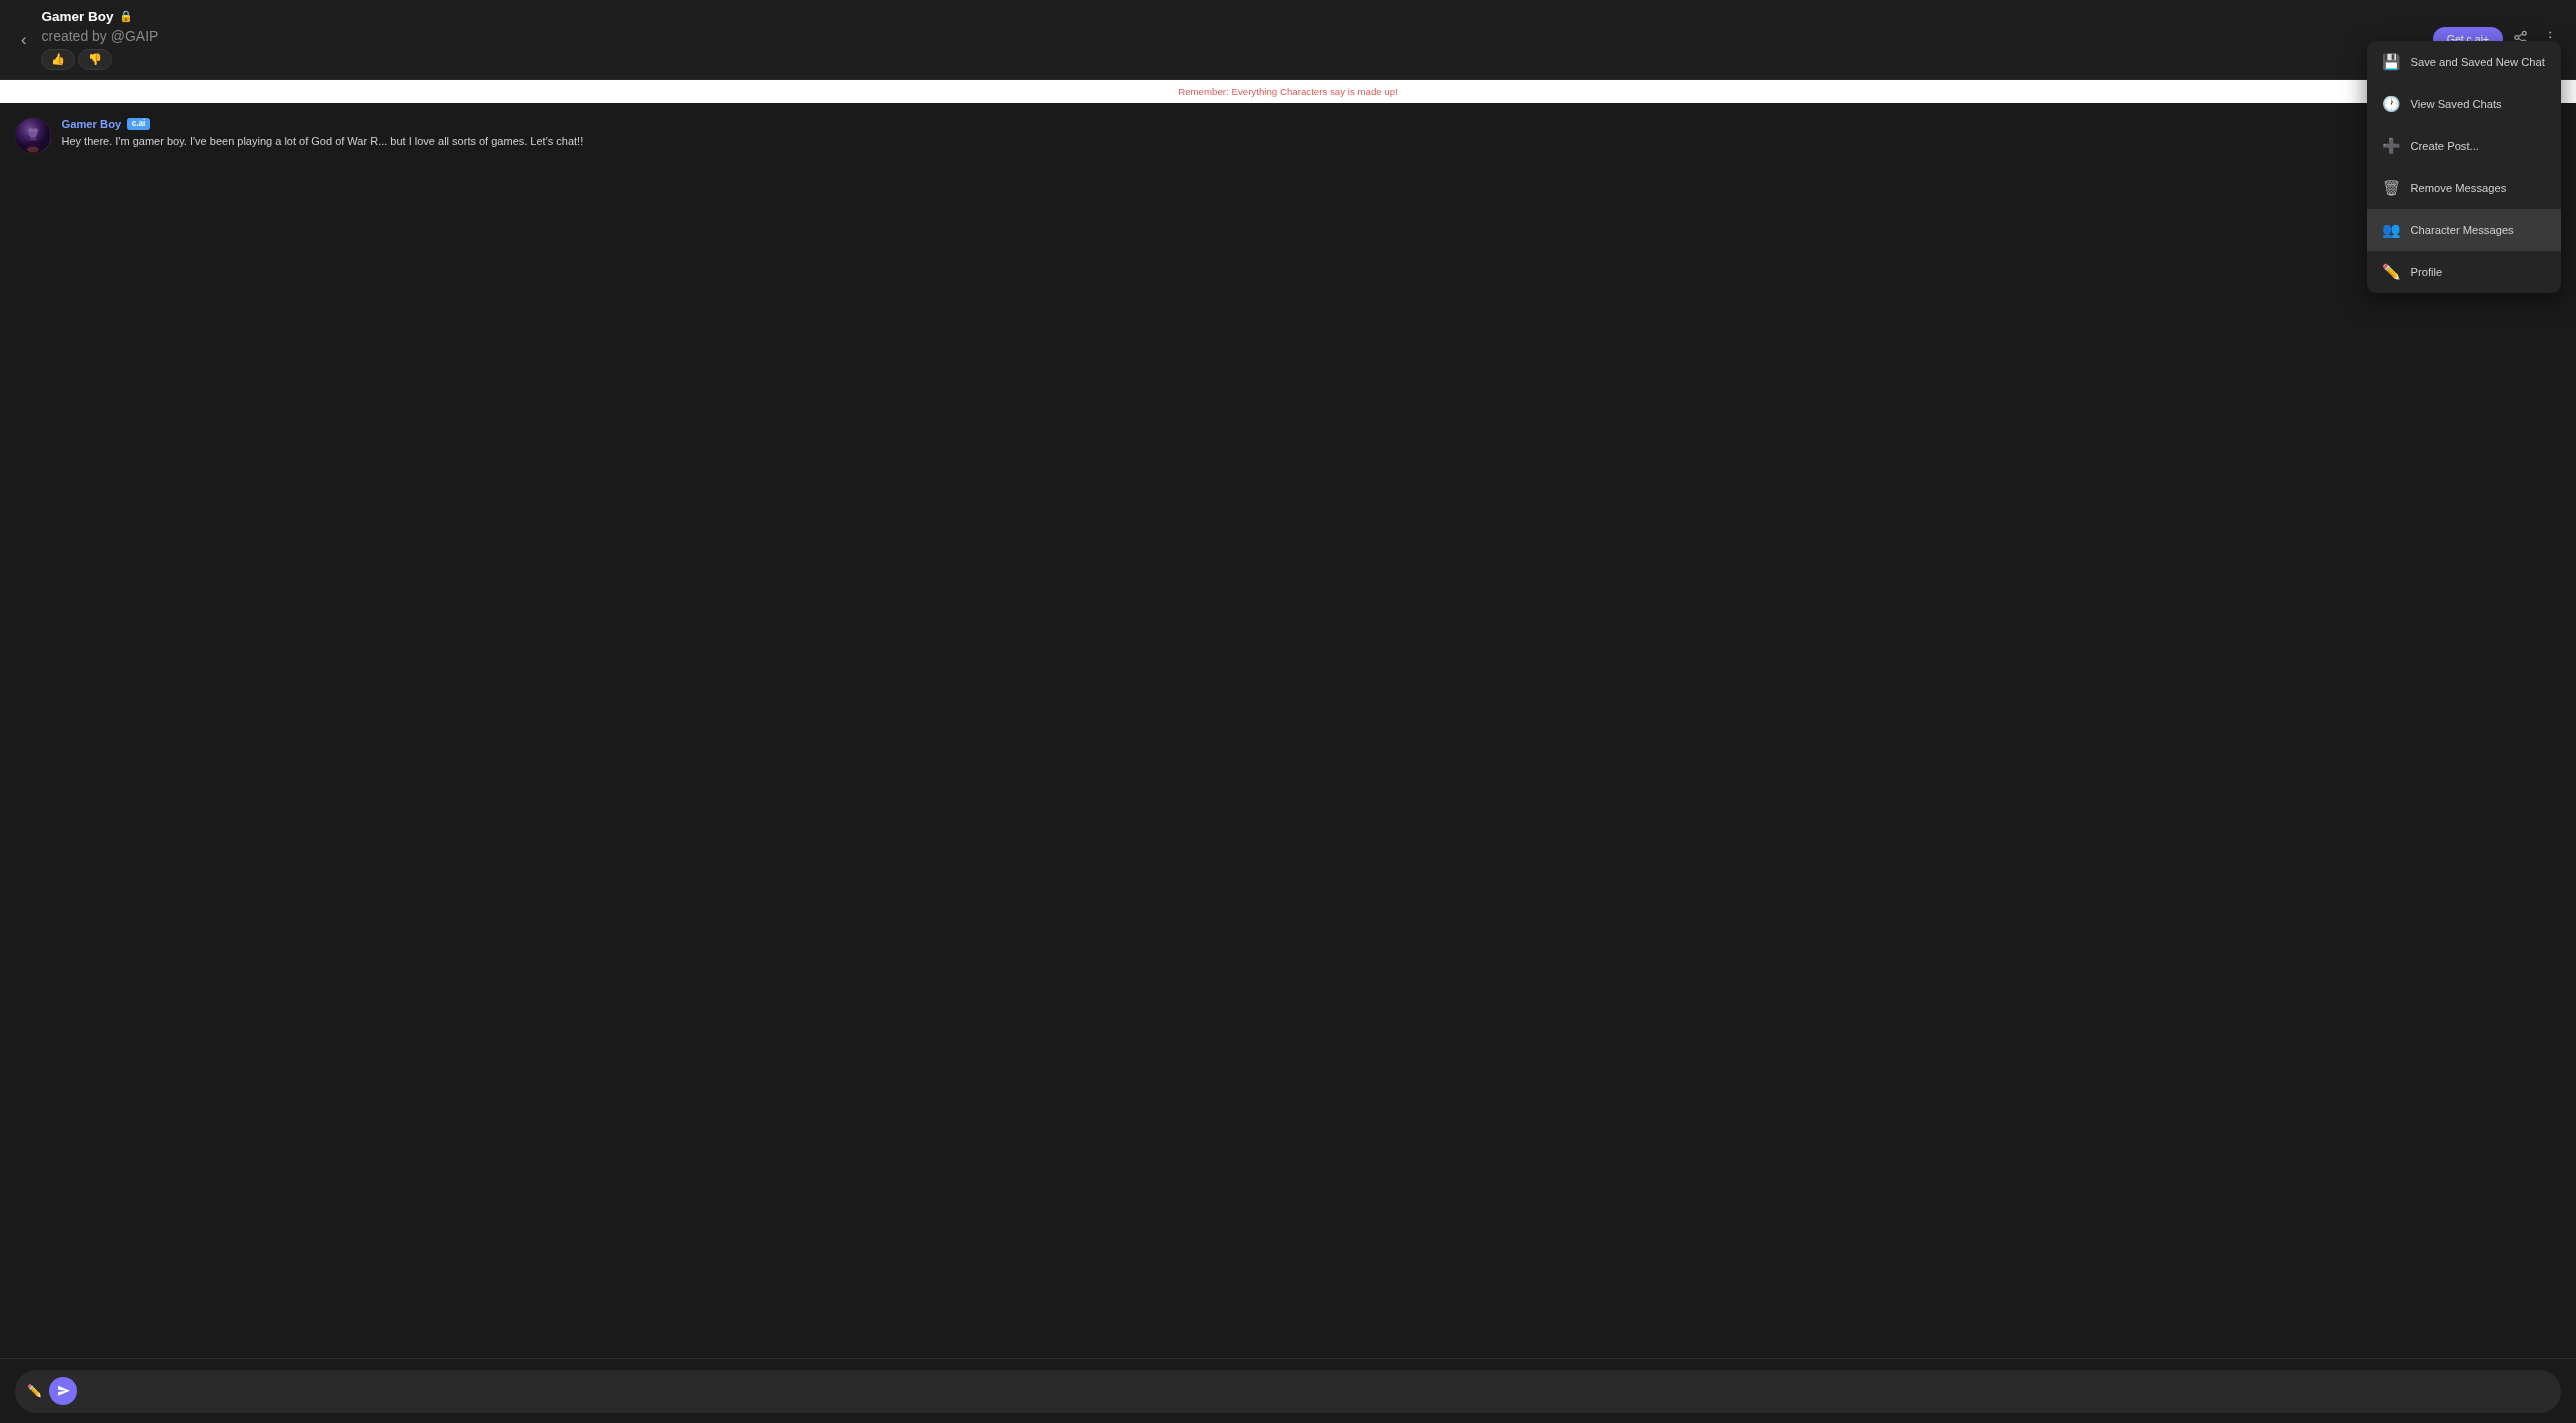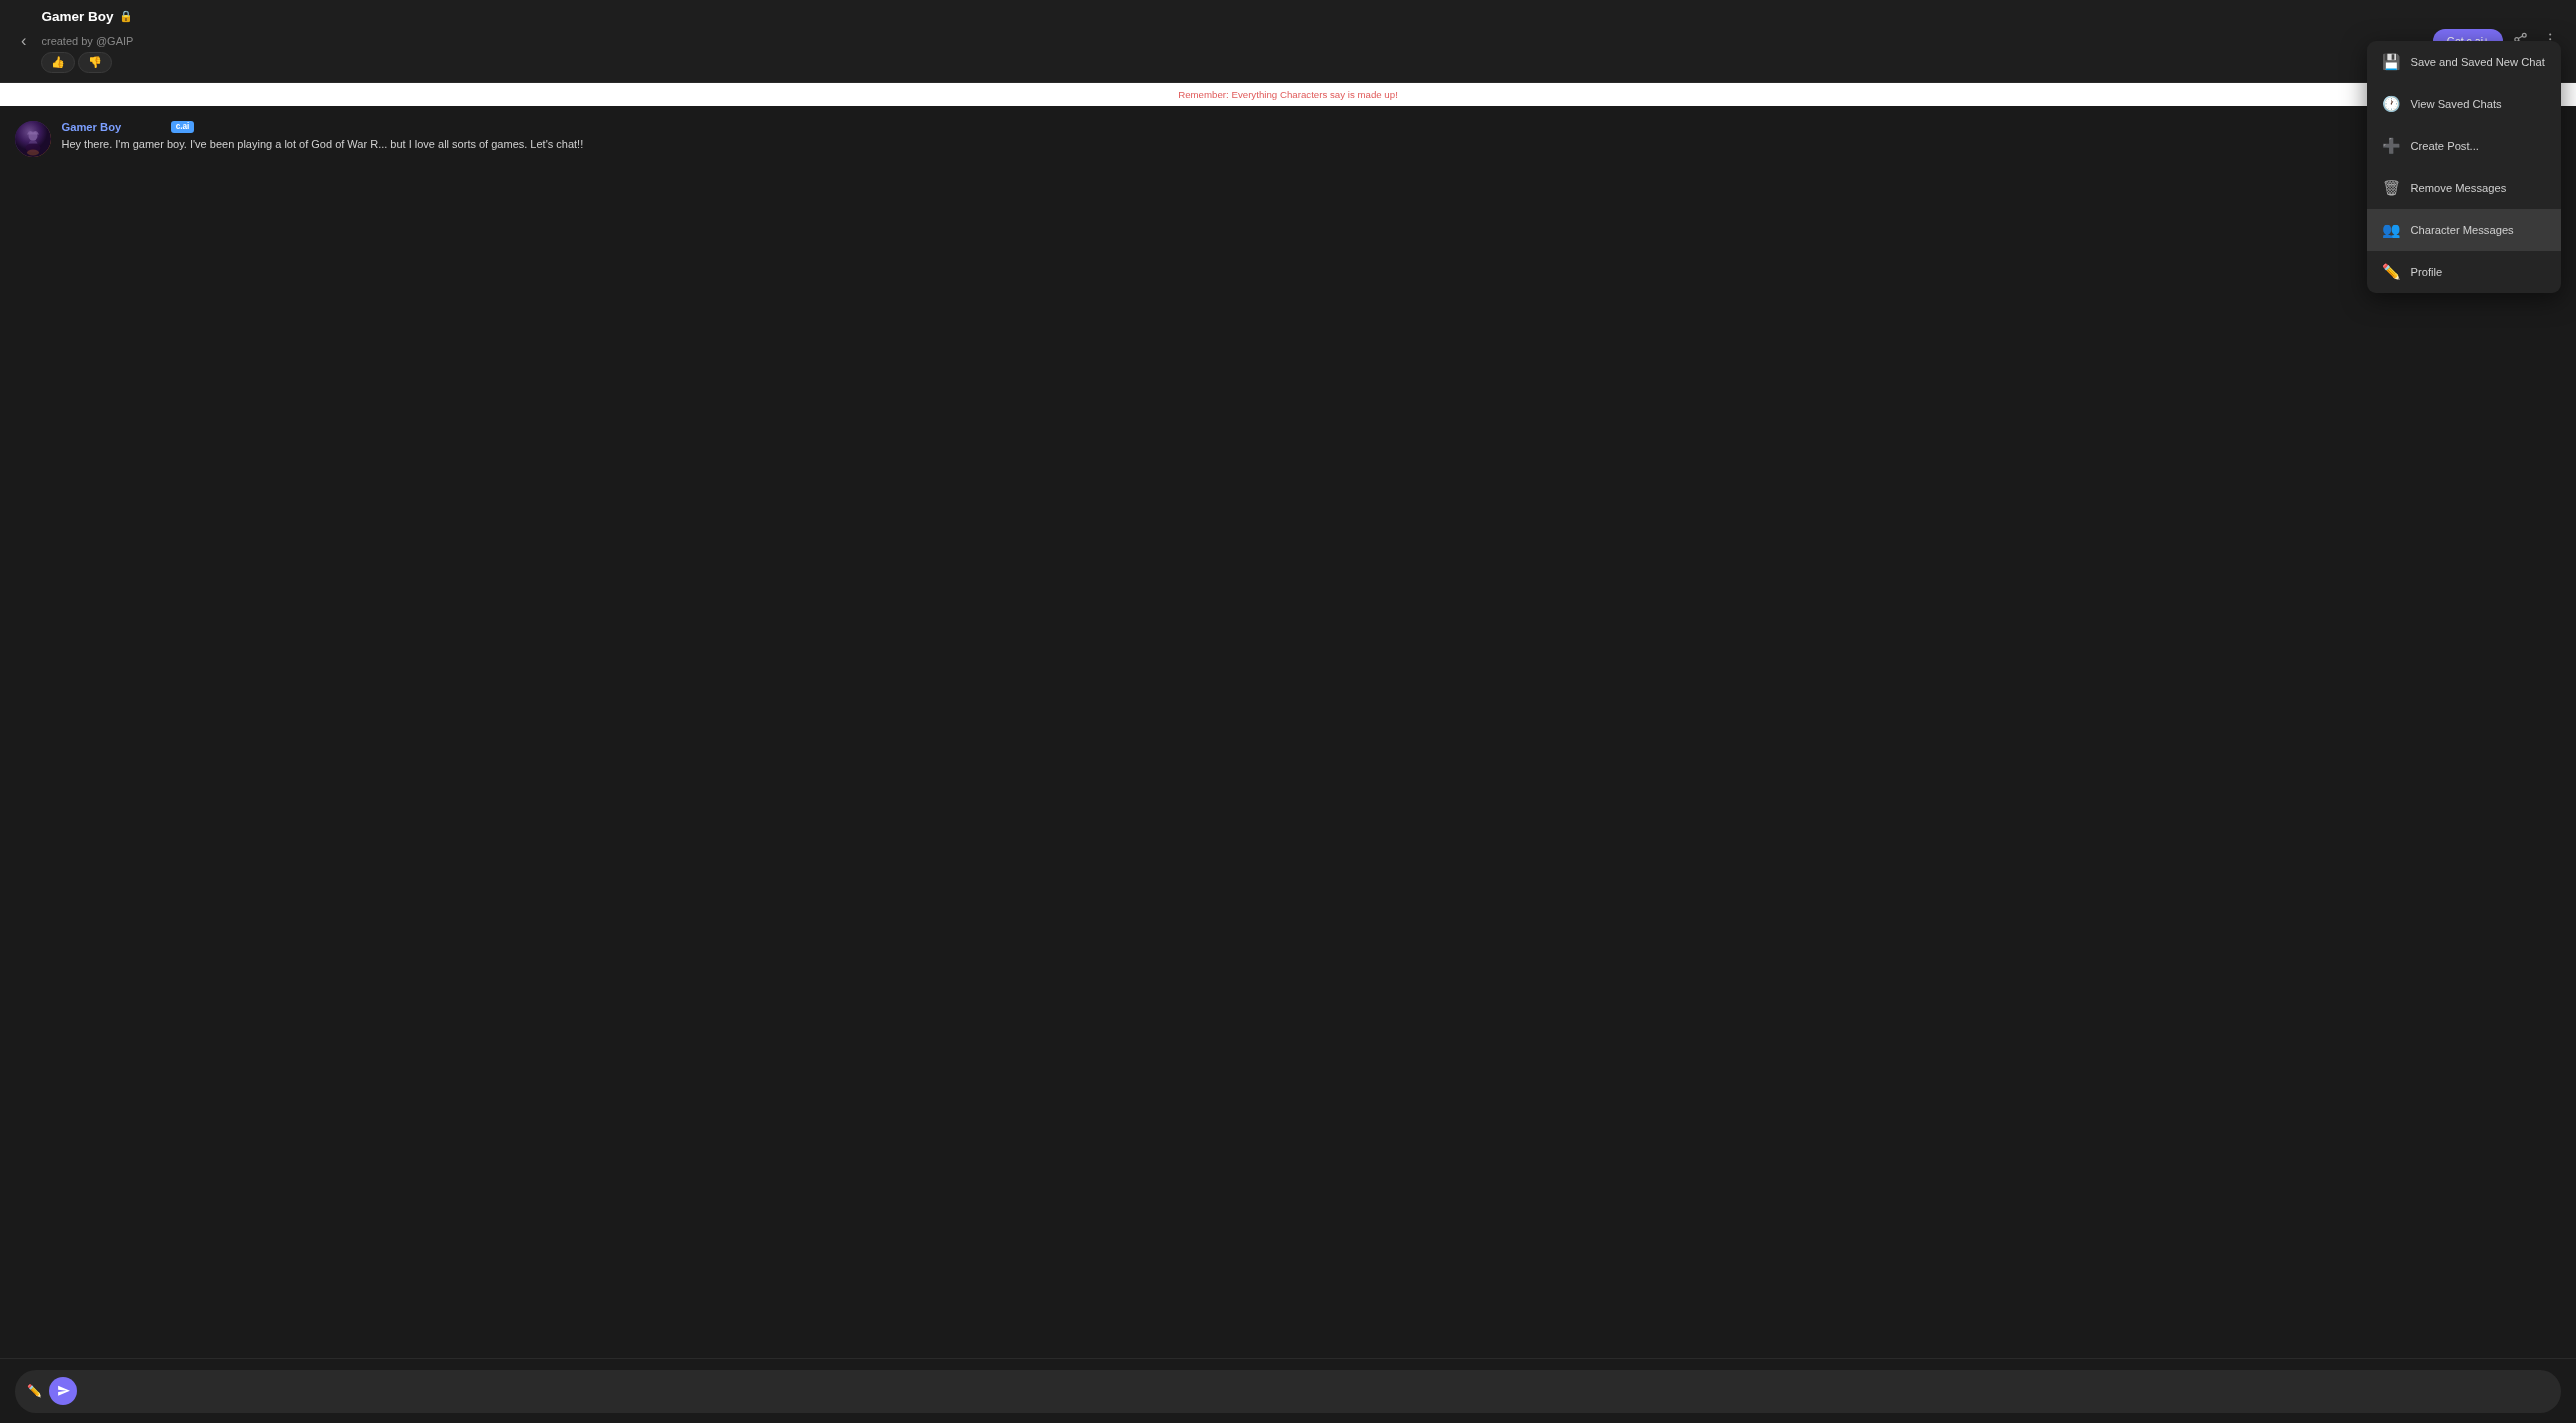--- a/index.html
+++ b/index.html
@@ -50,23 +50,23 @@
       font-weight: 700;
       color: #fff;
     }
 
     .lock-icon {
       color: #888;
       font-size: 11.2px;
     }
 
     .header-creator {
-      font-size: 11px;
+      font-size: 14px;
       color: #888;
-      margin-top: 11px;
+      margin-top: 4px;
     }
 
     .creator-link {
       color: #888;
     }
 
     .header-votes {
       display: flex;
       gap: 3px;
       margin-top: 4.5px;
@@ -154,21 +154,20 @@
       font-size: 11.2px;
     }
 
     .cai-badge {
       background: #4a9fff;
       color: #fff;
       font-size: 8.2px;
       font-weight: 700;
       padding: 1.5px 4.5px;
       border-radius: 3px;
-      margin-left: 44px;
     }
 
     .message-text {
       color: #d0d0d0;
       font-size: 11px;
       line-height: 1.5;
     }
 
     
     .input-area {

